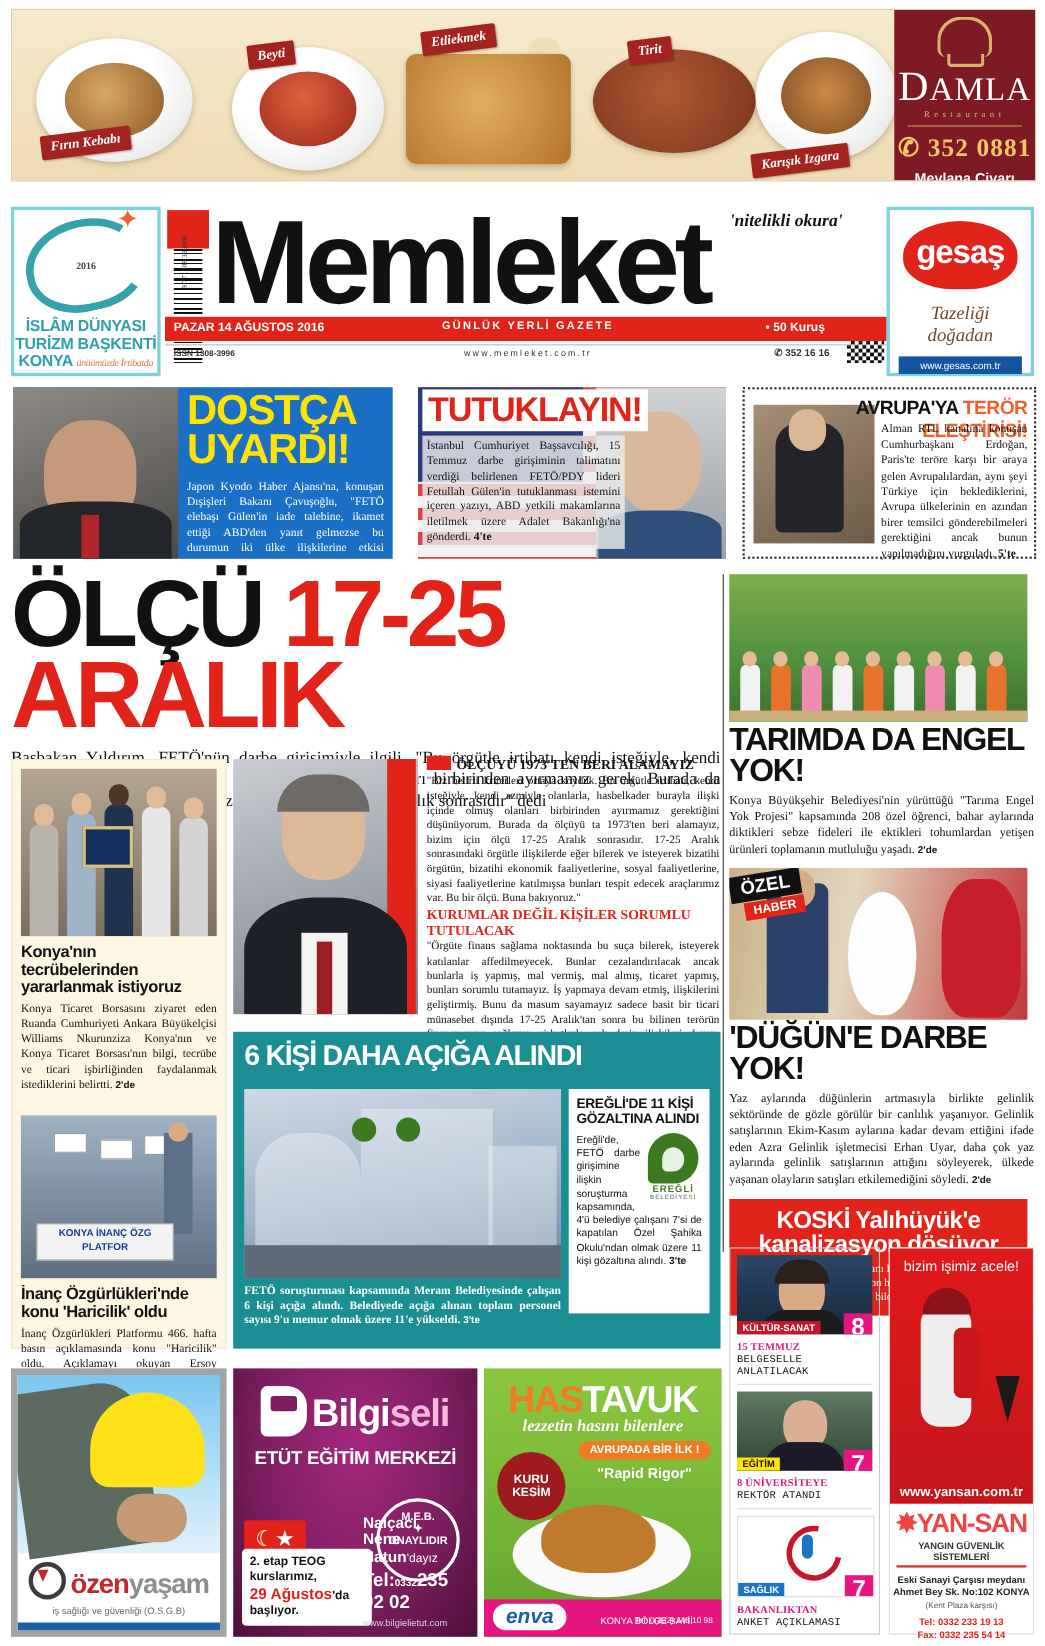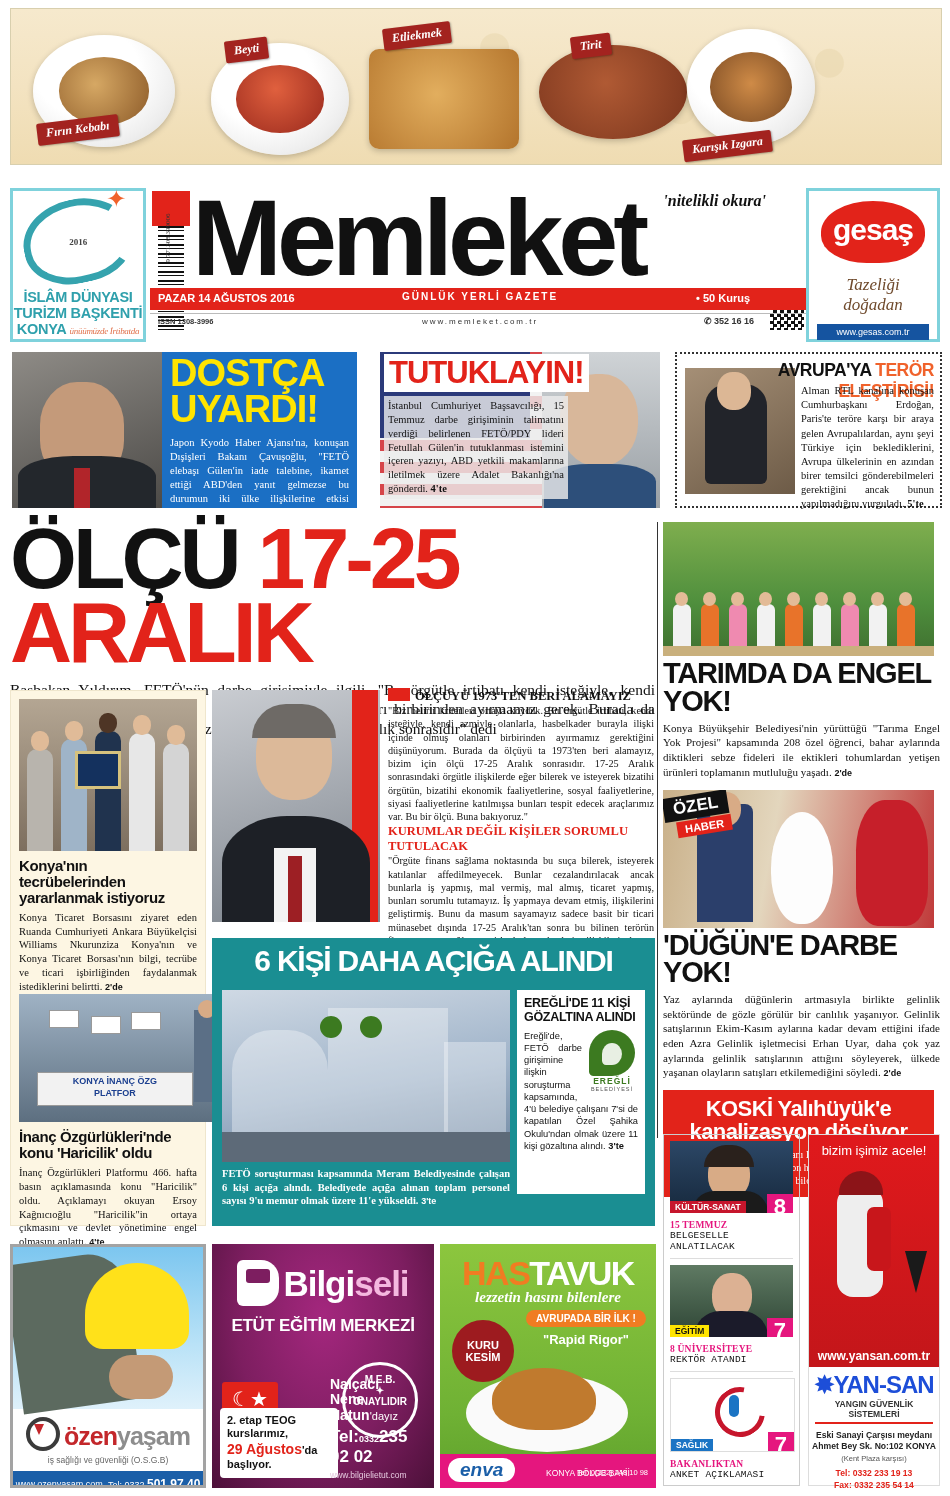--- a/index.html
+++ b/index.html
@@ -105,21 +105,21 @@
 
   
   .mainhl{position:absolute;left:10px;top:522px;width:645px;}
   .mainhl h1{margin:0;font-family:"Liberation Sans",sans-serif;font-weight:bold;font-size:86px;line-height:.86;letter-spacing:-4px;color:#111;}
   .mainhl h1 em{font-style:normal;color:#e2231a;}
   .mainhl .sum{margin:10px 0 0;font-family:"Liberation Serif",serif;font-size:15.5px;line-height:1.26;text-align:justify;}
 
   
   .leftcol{position:absolute;left:10px;top:690px;width:196px;height:536px;background:#fdf6e3;border:1px solid #efe6cd;box-sizing:border-box;padding:8px;}
   .leftcol .img1{width:100%;height:152px;background:linear-gradient(180deg,#b4a693,#7d6f5f);position:relative;overflow:hidden;}
-  .leftcol .img2{width:100%;height:128px;background:linear-gradient(180deg,#9fb2c4,#5d6f80);position:relative;overflow:hidden;margin-top:0;padding-left:45px;}
+  .leftcol .img2{width:100%;height:148px;background:linear-gradient(180deg,#9fb2c4,#5d6f80);position:relative;overflow:hidden;margin-top:20px;}
   .grp{position:absolute;bottom:0;width:26px;background:#3c4c63;border-radius:10px 10px 0 0;}
   .grph{position:absolute;width:18px;height:20px;border-radius:46%;background:#e0bb98;}
   .banner{position:absolute;left:8%;bottom:16px;width:70%;height:34px;background:#f2f2f2;border:1px solid #999;
           color:#1b3f8f;font-family:"Liberation Sans",sans-serif;font-weight:bold;font-size:9px;text-align:center;line-height:1.25;padding-top:3px;box-sizing:border-box;}
   .leftcol h3{margin:7px 0 4px;font-family:"Liberation Sans",sans-serif;font-weight:bold;font-size:15px;line-height:1.08;color:#111;letter-spacing:-.4px;}
   .leftcol p{margin:0;font-family:"Liberation Serif",serif;font-size:10.5px;line-height:1.33;text-align:justify;}
   .pg{font-family:"Liberation Sans",sans-serif;font-weight:bold;font-size:9px;}
 
   
   .centerphoto{position:absolute;left:212px;top:690px;width:168px;height:232px;background:linear-gradient(165deg,#c9ccd1,#7c838c);overflow:hidden;}
@@ -131,22 +131,22 @@
   .cp-flag{position:absolute;right:2px;top:0;width:26px;height:232px;background:#e2231a;}
 
   .centertext{position:absolute;left:388px;top:686px;width:266px;height:238px;}
   .ct-mark{display:inline-block;width:22px;height:13px;background:#e2231a;vertical-align:-1px;margin-right:5px;}
   .ct-kick{font-family:"Liberation Serif",serif;font-weight:bold;font-size:12.5px;color:#111;}
   .ct-kick2{font-family:"Liberation Serif",serif;font-weight:bold;font-size:12.5px;color:#e2231a;display:block;margin-top:1px;}
   .centertext p{margin:0;font-family:"Liberation Serif",serif;font-size:10.2px;line-height:1.30;text-align:justify;}
 
   
   .tealbox{position:absolute;left:212px;top:938px;width:443px;height:288px;background:#1a8e92;box-sizing:border-box;padding:8px 10px 10px;}
-  .tealbox h2{margin:0 0 6px;font-family:"Liberation Sans",sans-serif;font-weight:bold;font-size:30px;line-height:1;
-              color:#fff;letter-spacing:-1.2px;text-align:center;}
+  .tealbox h2{margin:0 0 6px;font-family:"Liberation Sans",sans-serif;font-weight:bold;font-size:26px;line-height:1;
+              color:#fff;letter-spacing:-1.2px;text-align:left;}
   .tb-left{position:absolute;left:10px;top:52px;width:288px;}
   .tb-img{width:288px;height:172px;background:linear-gradient(170deg,#cfd9e4 0%,#9fb3c9 55%,#6f86a0 100%);position:relative;overflow:hidden;}
   .bldg{position:absolute;background:rgba(255,255,255,.35);}
   .tb-cap{margin-top:5px;color:#fff;font-family:"Liberation Serif",serif;font-weight:bold;font-size:10.5px;line-height:1.3;text-align:justify;}
   .tb-right{position:absolute;right:10px;top:52px;width:128px;height:204px;background:#fff;box-sizing:border-box;padding:7px;}
   .tb-right h4{margin:0 0 5px;font-family:"Liberation Sans",sans-serif;font-weight:bold;font-size:12.5px;line-height:1.1;letter-spacing:-.3px;}
   .tb-right p{margin:0;font-family:"Liberation Sans",sans-serif;font-size:9.3px;line-height:1.32;text-align:justify;}
   .er-logo{float:right;width:52px;height:60px;background:#fff;border:0;margin:0 0 3px 4px;text-align:center;}
   .er-blob{width:46px;height:46px;margin:0 auto;background:#3c7a20;border-radius:50% 50% 50% 10%;position:relative;}
   .er-blob:after{content:"";position:absolute;left:13px;top:13px;width:20px;height:22px;background:#e8efe3;border-radius:50% 50% 50% 20%;}
@@ -189,30 +189,30 @@
   
   .yansan{position:absolute;left:808px;top:1134px;width:132px;height:352px;background:#fff;border:1px solid #ddd;box-sizing:border-box;}
   .ys-red{height:232px;background:linear-gradient(180deg,#e0191c 0%,#c3161a 100%);position:relative;text-align:center;}
   .ys-slog{padding-top:8px;color:#fff;font-family:"Liberation Sans",sans-serif;font-size:13px;}
   .ys-fig{position:absolute;left:28px;top:52px;width:46px;height:110px;background:#eee;border-radius:16px;}
   .ys-helm{position:absolute;left:30px;top:36px;width:44px;height:24px;background:#8c1418;border-radius:22px 22px 0 0;}
   .ys-ext{position:absolute;left:58px;top:72px;width:24px;height:64px;background:#c8161b;border-radius:7px;}
   .ys-horn{position:absolute;right:12px;top:116px;width:0;height:0;border-left:11px solid transparent;border-right:11px solid transparent;border-top:42px solid #1a1a1a;}
   .ys-url{position:absolute;left:0;right:0;bottom:4px;color:#fff;font-family:"Liberation Sans",sans-serif;font-weight:bold;font-size:12px;}
   .ys-brand{text-align:center;padding:4px 0 2px;}
-  .ys-name{font-family:"Liberation Sans",sans-serif;font-weight:bold;font-size:24px;color:#1d4ed8;letter-spacing:-1px;}
+  .ys-name{font-family:"Liberation Sans",sans-serif;font-weight:bold;font-size:24px;color:#ef4444;letter-spacing:-1px;}
   .ys-sub{font-family:"Liberation Sans",sans-serif;font-weight:bold;font-size:8.5px;color:#333;border-bottom:2px solid #e2231a;padding-bottom:3px;margin:0 6px;}
   .ys-addr{text-align:center;font-family:"Liberation Sans",sans-serif;font-weight:bold;font-size:8.6px;line-height:1.3;margin-top:4px;color:#222;}
   .ys-par{text-align:center;font-family:"Liberation Sans",sans-serif;font-size:7.5px;color:#555;margin-top:2px;}
   .ys-tel{text-align:center;font-family:"Liberation Sans",sans-serif;font-weight:bold;font-size:8.6px;color:#e2231a;line-height:1.3;margin-top:5px;}
   .ys-icons{display:flex;justify-content:center;gap:3px;margin-top:5px;}
   .ys-icons i{width:10px;height:8px;background:#777;display:block;}
 
   
-  .ad-ozen{position:absolute;left:10px;top:1244px;width:196px;height:244px;border:3px solid #a3a3a3;box-sizing:border-box;background:#fff;overflow:hidden;}
+  .ad-ozen{position:absolute;left:10px;top:1244px;width:196px;height:244px;border:6px solid #a3a3a3;box-sizing:border-box;background:#fff;overflow:hidden;}
   .oz-img{height:162px;background:linear-gradient(180deg,#7cc6ef 0%,#b9e2f7 60%,#dff1fb 100%);position:relative;}
   .oz-sleeve{position:absolute;left:0;top:10px;width:120px;height:150px;background:#5c6a5f;border-radius:0 40px 0 0;transform:rotate(-8deg);}
   .oz-helm{position:absolute;right:14px;top:16px;width:104px;height:86px;background:#ffe11a;border-radius:52px 52px 18px 18px;}
   .oz-hand{position:absolute;right:30px;bottom:10px;width:64px;height:44px;background:#c49a76;border-radius:26px;}
   .oz-logo{text-align:center;padding:8px 0 4px;}
   .oz-gear{display:inline-block;width:26px;height:26px;border:4px solid #3b3b3b;border-radius:50%;vertical-align:-6px;position:relative;}
   .oz-gear:after{content:"";position:absolute;left:4px;top:3px;width:0;height:0;border-left:5px solid transparent;border-right:5px solid transparent;border-top:11px solid #c3272b;}
   .oz-n1{font-family:"Liberation Sans",sans-serif;font-weight:bold;font-size:25px;color:#c3272b;letter-spacing:-1px;}
   .oz-n2{font-family:"Liberation Sans",sans-serif;font-weight:bold;font-size:25px;color:#8d8d8d;letter-spacing:-1px;}
   .oz-tag{text-align:center;font-family:"Liberation Sans",sans-serif;font-size:8.5px;color:#666;}
@@ -281,20 +281,33 @@
     <div class="lbl" style="left:372px;top:16px;">Etliekmek</div>
 
     <div class="dish" style="left:528px;top:36px;width:148px;height:94px;border-radius:50%;background:radial-gradient(circle at 45% 40%,#b05a34,#79341c);"></div>
     <div class="lbl" style="left:560px;top:26px;">Tirit</div>
 
     <div class="dish plate" style="left:676px;top:20px;width:128px;height:116px;">
       <div class="food" style="background:radial-gradient(circle at 50% 45%,#cf8b47,#7a4a23);"></div>
     </div>
     <div class="lbl" style="left:672px;top:126px;">Karışık Izgara</div>
 
+    <div class="damlabox">
+      <div class="damla-chef"></div>
+      <div class="damla-name">
+        <span class="big">D</span><span>AMLA</span>
+      </div>
+      <div class="damla-sub">Restaurant</div>
+      <div class="damla-rule"></div>
+      <div class="damla-phone">✆ <span>352 0881</span></div>
+      <div class="damla-addr">
+        <div>Mevlana Civarı</div>
+
+      </div>
+    </div>
   </div>
 
   <div class="mast">
 
     <div class="mast-logo">
       <div class="swoosh">
         <span class="star">✦</span>
         <span class="yr">2016</span>
       </div>
       <div class="logo-t">

